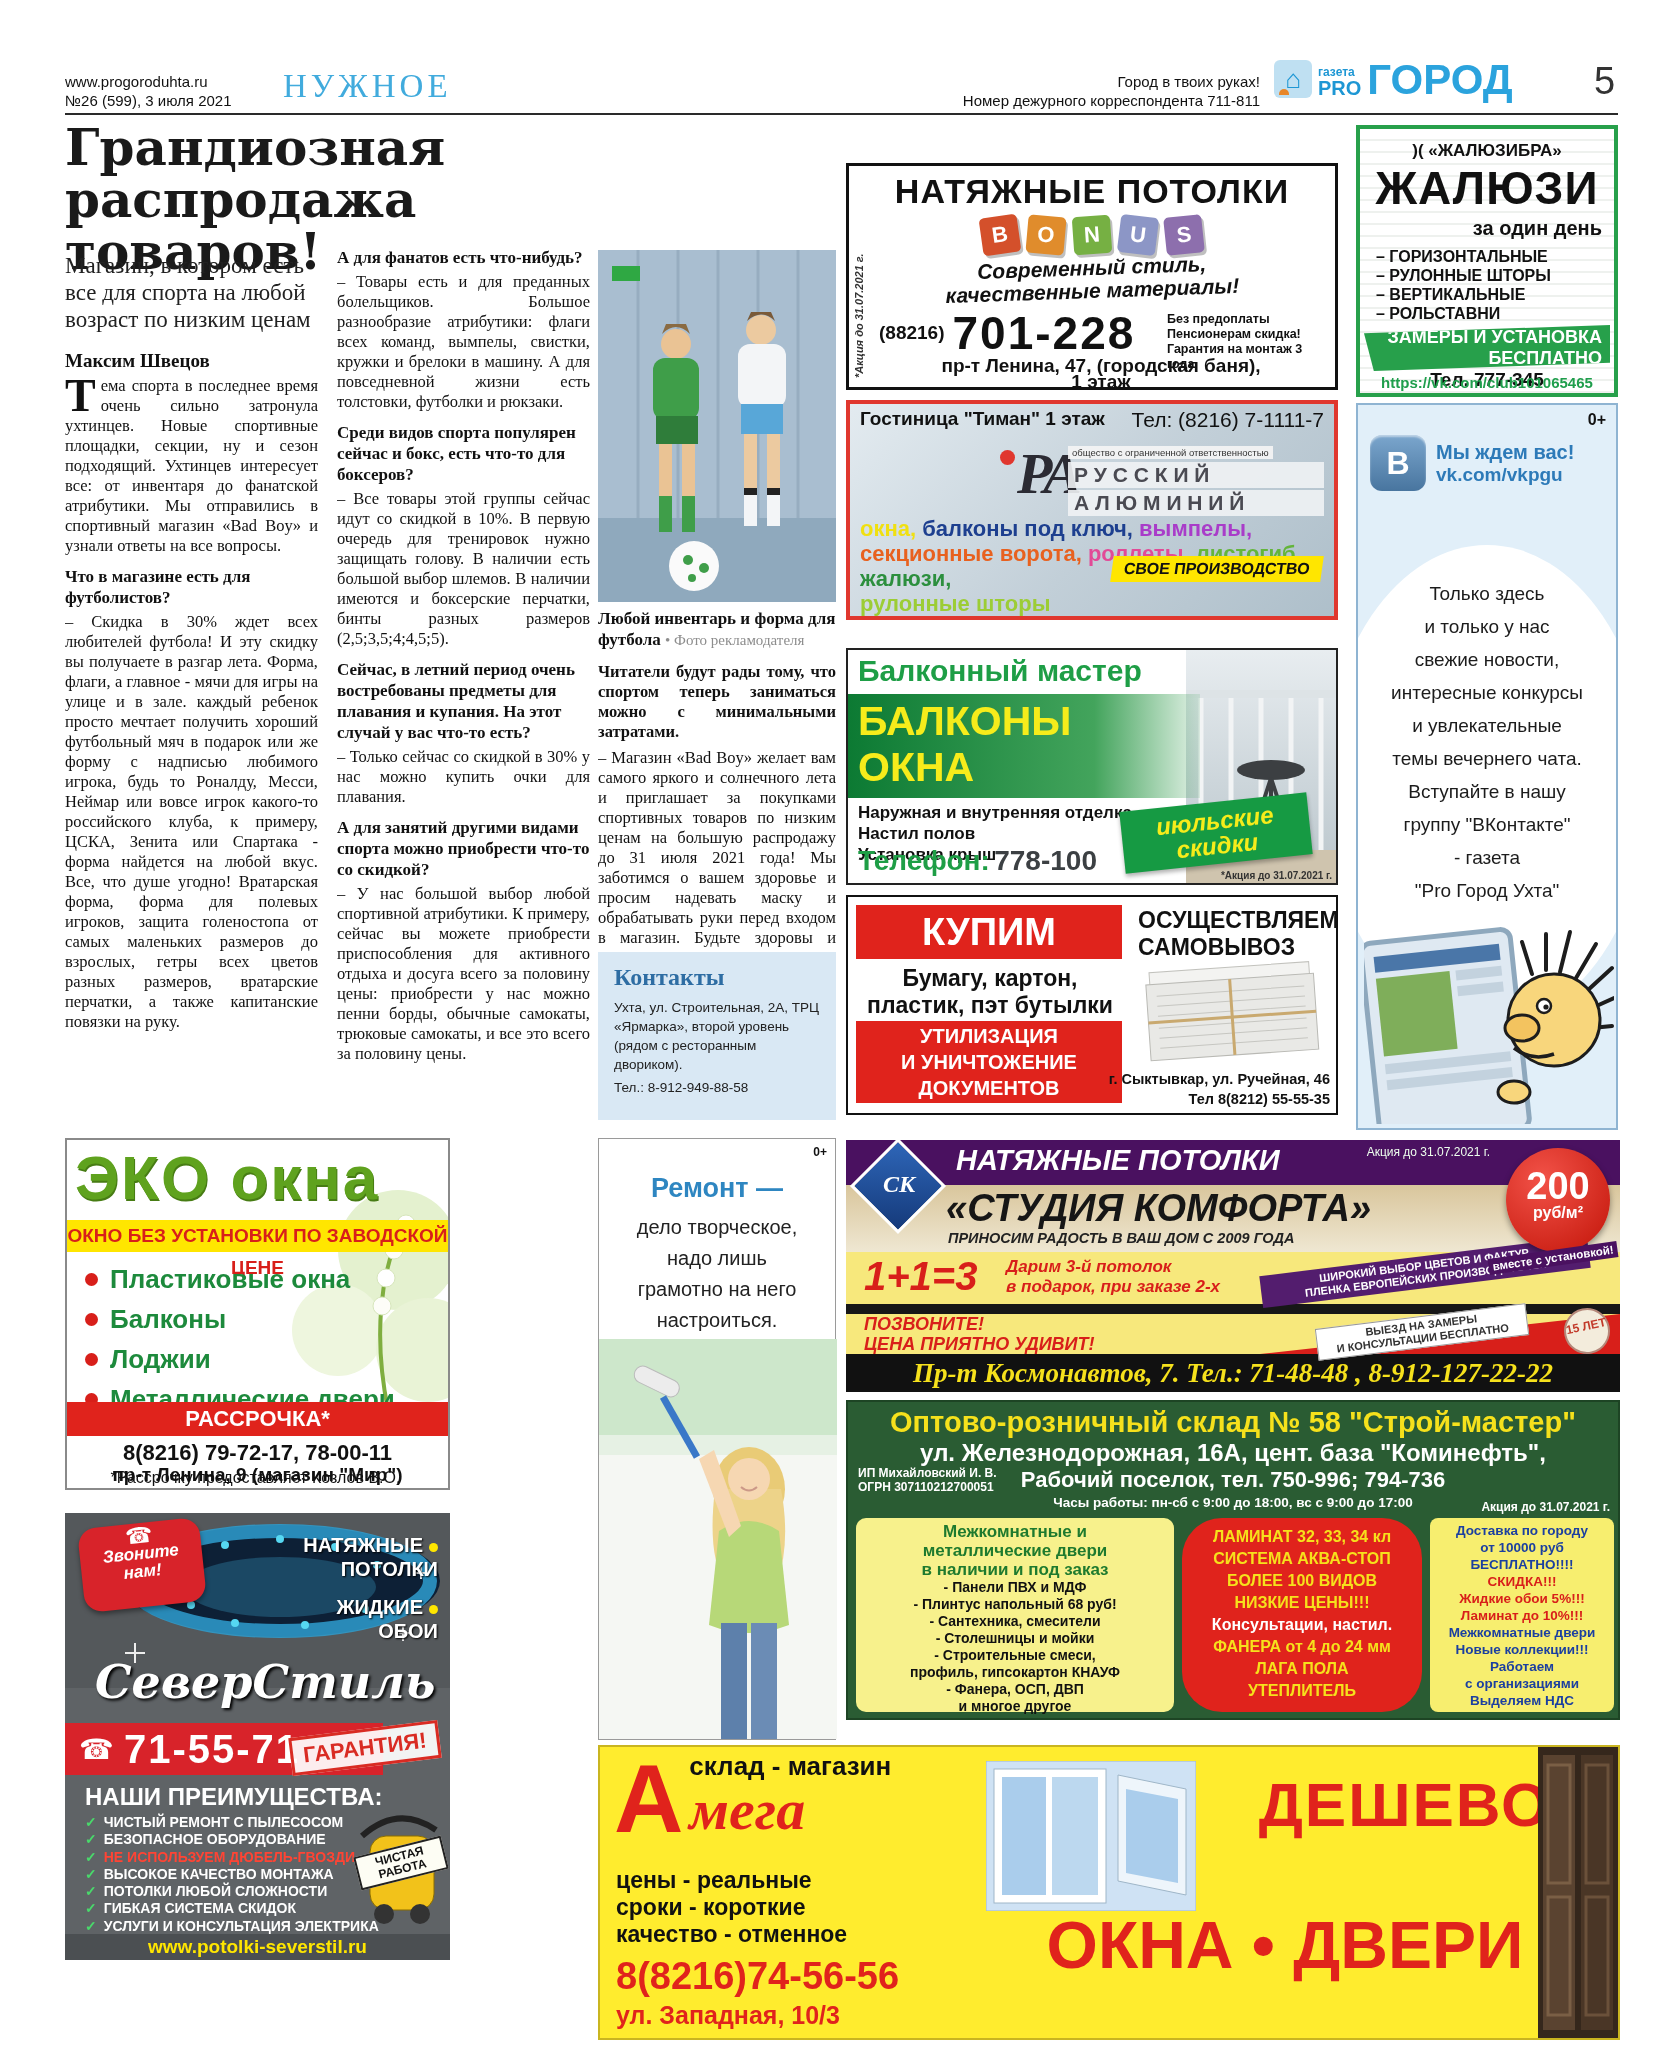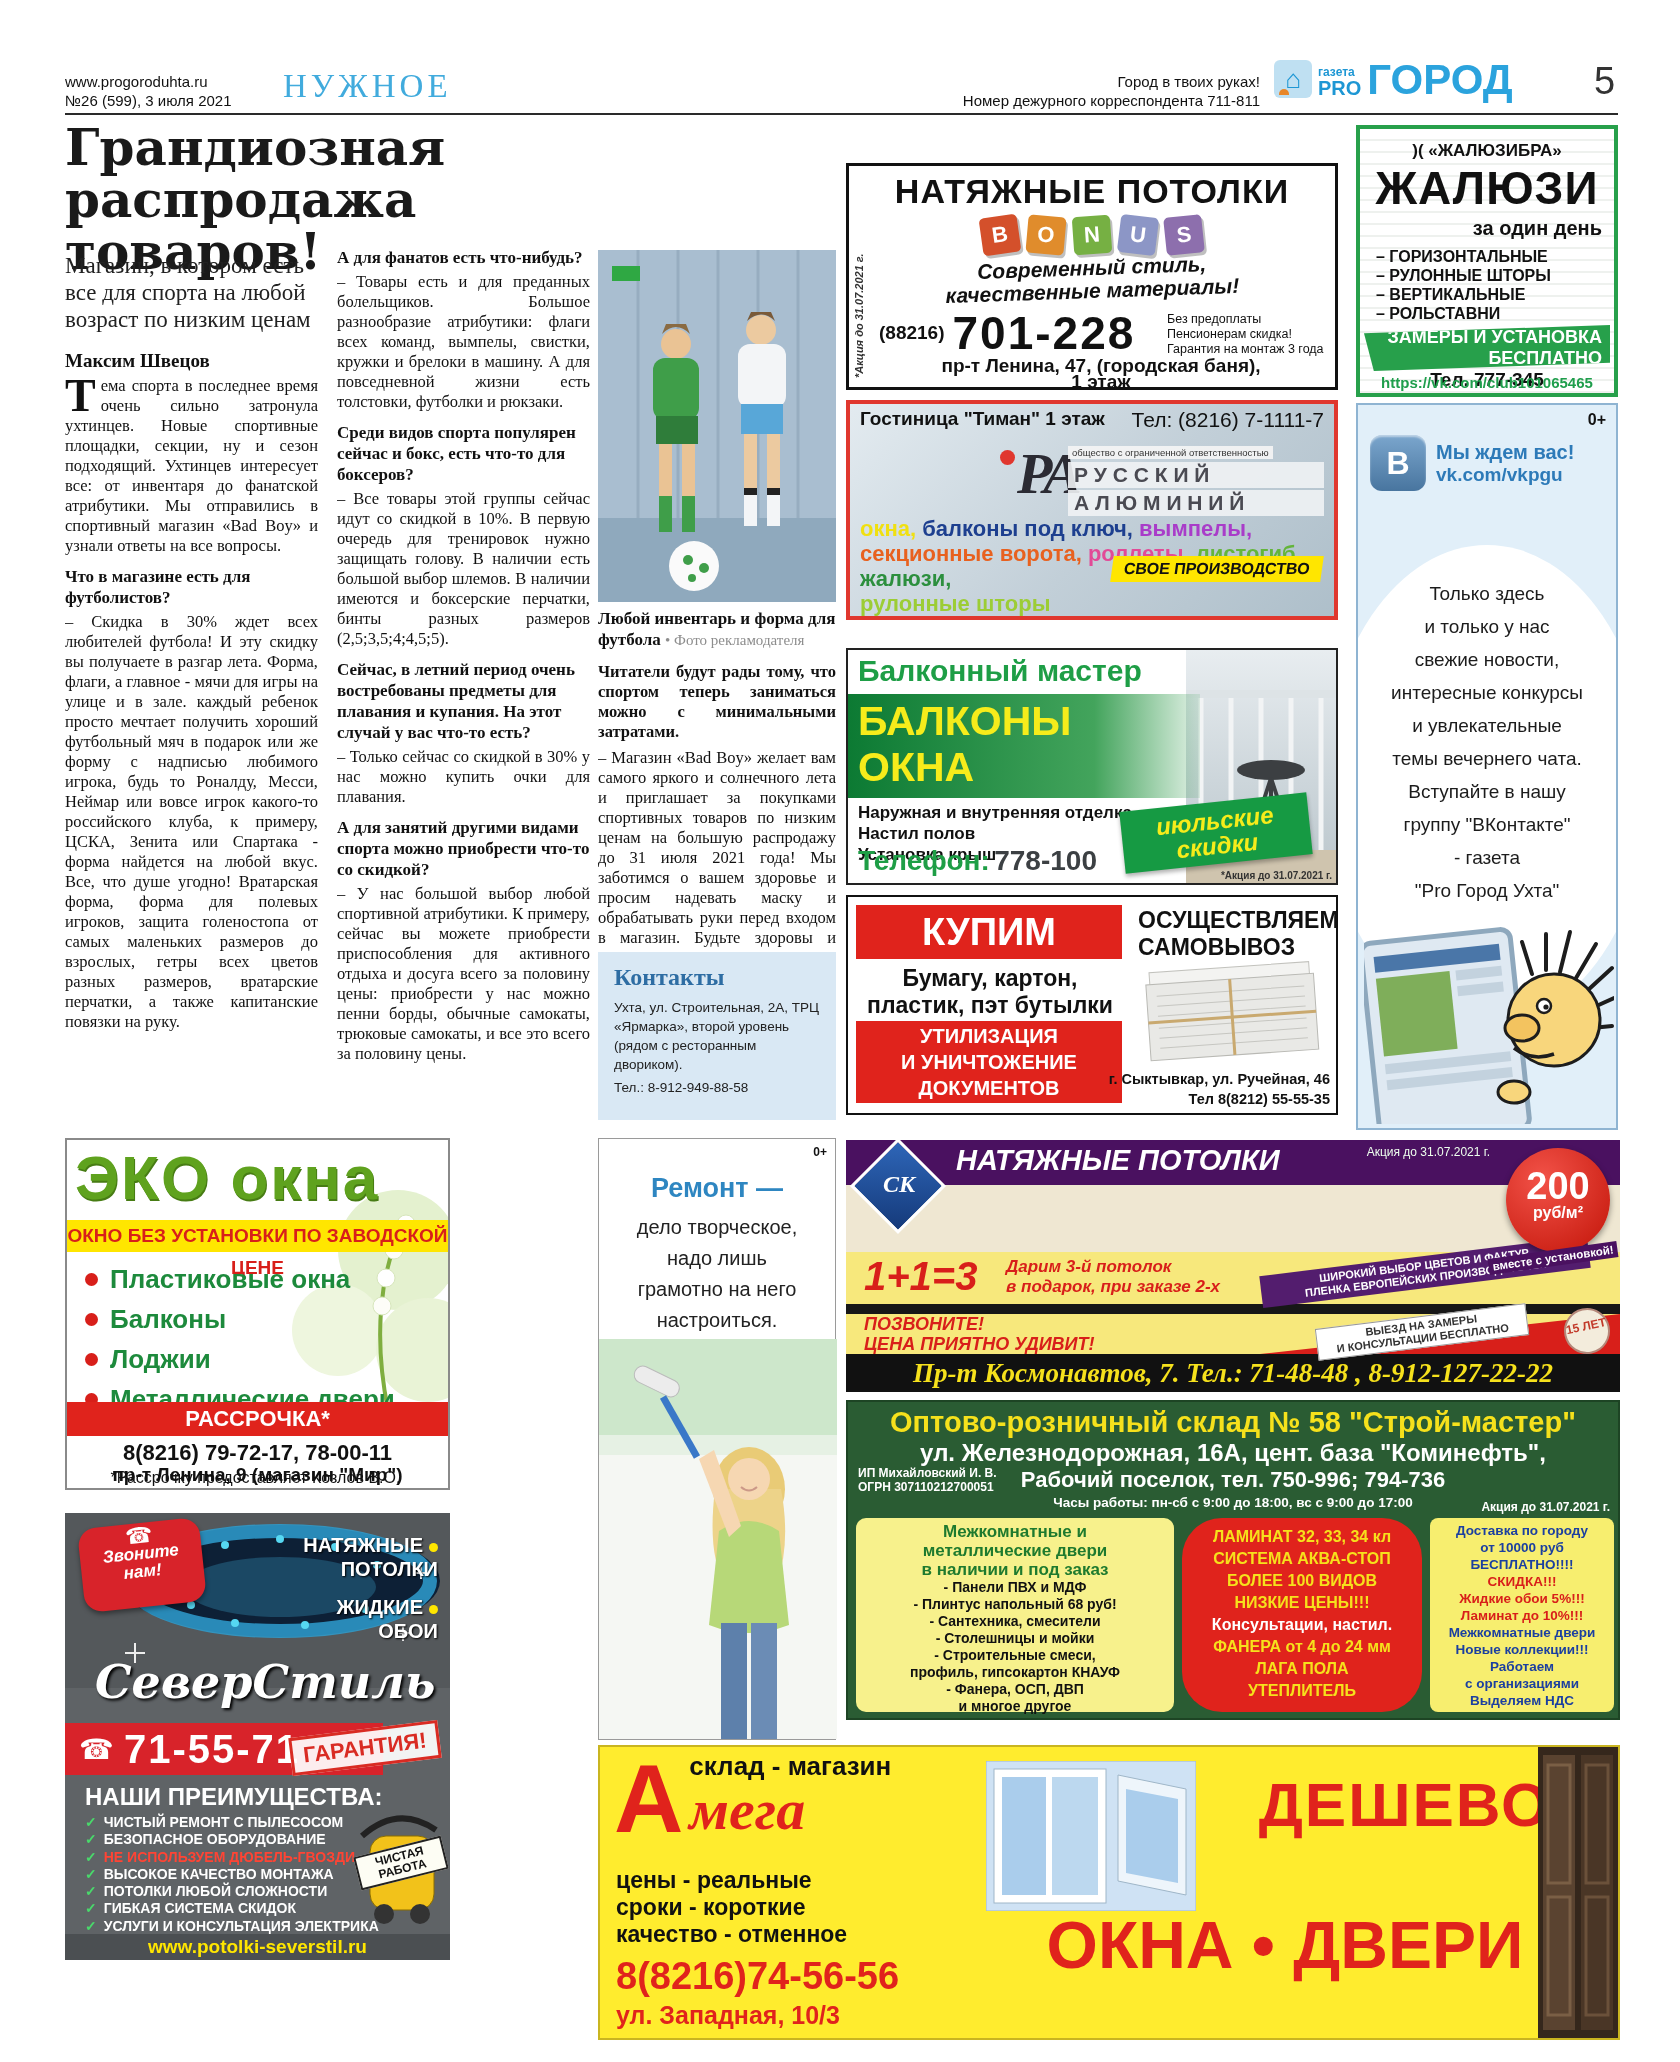--- a/index.html
+++ b/index.html
@@ -171,21 +171,21 @@
       <div class="cube" style="transform: rotate(-6deg); background-color: rgb(141, 111, 173);">S</div>
     </div>
     <div class="c" style="margin-top:2px;transform:rotate(-2deg);font-style:italic;font-weight:900;font-size:21px;line-height:23px;">
       <div>Современный стиль,</div>
       <div>качественные материалы!</div>
     </div>
     <div class="abs" style="left:30px;top:140px;display:flex;align-items:center;gap:8px;">
       <span style="font-size:19px;font-weight:bold;">(88216)</span>
       <span style="font-size:46px;font-weight:900;letter-spacing:2px;">701-228</span>
     </div>
-    <div class="abs" style="right:8px;top:146px;width:160px;font-size:12.5px;font-weight:normal;line-height:15px;">
+    <div class="abs" style="right:8px;top:146px;width:160px;font-size:12.5px;font-weight:bold;line-height:15px;">
       <div>Без предоплаты</div>
       <div>Пенсионерам скидка!</div>
       <div>Гарантия на монтаж 3 года</div>
     </div>
     <div class="abs c" style="left:26px;right:8px;top:192px;font-size:19px;font-weight:bold;line-height:16px;">
       <div>пр-т Ленина, 47, (городская баня),</div>
       <div>1 этаж</div>
     </div>
   </div>
 
@@ -389,20 +389,24 @@
     <div class="c abs" style="left:0;right:4px;bottom:1px;font-size:16px;">*Рассрочку предоставляет Козлов В.О.</div>
   </div>
 
   <div class="abs bord" style="left:846px;top:1140px;width:774px;height:252px;background:#efe7d2;overflow:hidden;">
     <div class="abs" style="left:0;top:0;width:774px;height:45px;background:#4a1160;">
       <div style="padding:4px 0 0 110px;color:#fff;font-style:italic;font-weight:900;font-size:29px;">НАТЯЖНЫЕ ПОТОЛКИ</div>
       <div class="abs" style="right:130px;top:5px;color:#efe;font-size:12px;">Акция до 31.07.2021 г.</div>
     </div>
     <div class="abs" style="left:18px;top:12px;width:62px;height:62px;background:linear-gradient(135deg,#2e66b8,#153a7a);transform:rotate(45deg);border:3px solid #fff;z-index:3;">
       <span style="position:absolute;left:0;right:0;top:16px;text-align:center;transform:rotate(-45deg);color:#fff;font-family:'Liberation Serif',serif;font-style:italic;font-weight:bold;font-size:24px;">СК</span>
+    </div>
+    <div class="abs" style="left:0;top:45px;width:774px;height:67px;background:linear-gradient(180deg,#d9c69c,#efe7d2);">
+      <div style="padding:2px 0 0 100px;font-style:italic;font-weight:900;font-size:38px;color:#161616;">«СТУДИЯ КОМФОРТА»</div>
+      <div style="padding-left:102px;font-style:italic;font-weight:800;font-size:14.5px;color:#222;">ПРИНОСИМ РАДОСТЬ В ВАШ ДОМ С 2009 ГОДА</div>
     </div>
     <div class="abs c" style="right:10px;top:8px;width:104px;height:104px;border-radius:50%;background:radial-gradient(circle at 35% 30%,#f25248,#c21408);z-index:4;box-shadow:0 3px 6px rgba(0,0,0,.4);">
       <div style="margin-top:20px;font-size:38px;font-weight:900;color:#fff;line-height:36px;">200</div>
       <div style="font-size:16px;font-weight:800;color:#fff;">руб/м²</div>
     </div>
     <div class="abs c" style="right:2px;top:110px;width:130px;background:#4a1160;color:#fff;font-size:11.5px;font-weight:800;transform:rotate(-8deg);padding:2px 0;z-index:4;">вместе с установкой!</div>
     <div class="abs" style="left:0;top:112px;width:774px;height:52px;background:#f7e87c;">
       <span style="position:absolute;left:18px;top:2px;font-size:40px;font-weight:900;font-style:italic;color:#d81f1a;">1+1=3</span>
       <span style="position:absolute;left:160px;top:5px;font-size:17px;font-weight:800;font-style:italic;color:#d81f1a;line-height:20px;">
         <span style="display:block;">Дарим 3-й потолок</span>

